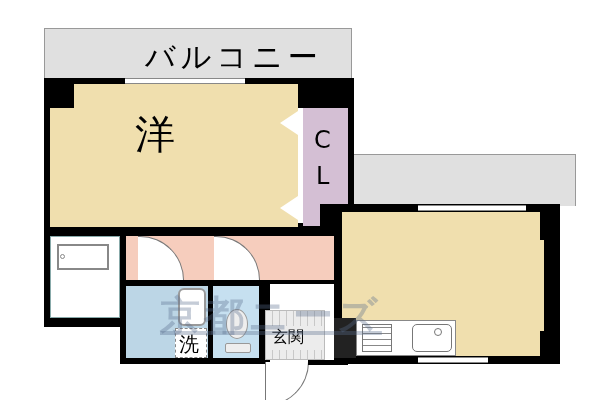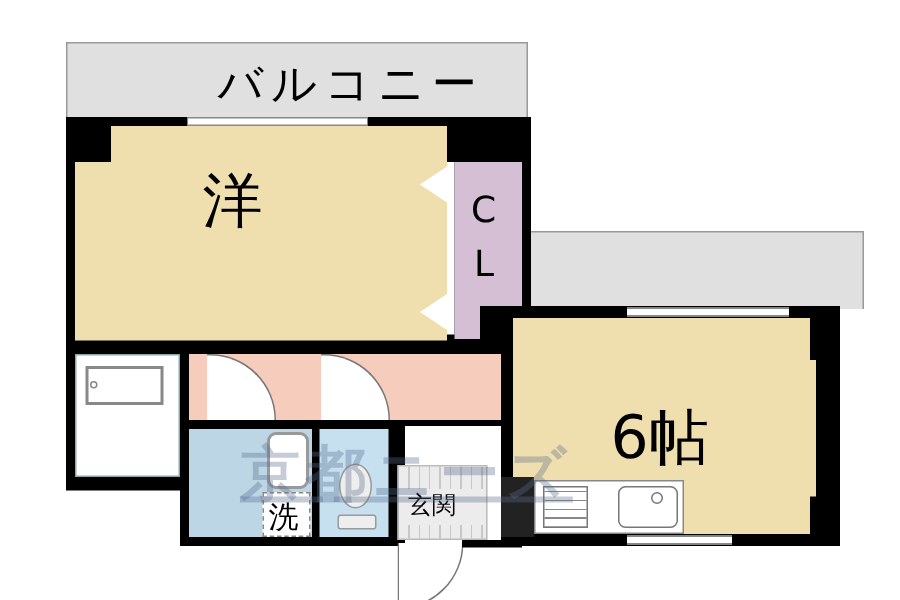--- a/index.html
+++ b/index.html
@@ -72,21 +72,20 @@
   <div class="abs label" style="left:272px;top:313px;font-size:16px;">玄関</div>
   <div class="abs door-arc" style="left:265px;top:346px;width:44px;height:44px;border-radius:0 0 44px 0;border-left:1px solid #777;border-top:none;"></div>
   <div class="abs wall" style="left:308px;top:344px;width:40px;height:5px;"></div>
 
   <div class="abs wall" style="left:334px;top:188px;width:226px;height:160px;"></div>
   <div class="abs dk" style="left:342px;top:196px;width:202px;height:144px;"></div>
   <div class="abs wall" style="left:540px;top:196px;width:20px;height:28px;"></div>
   <div class="abs wall" style="left:540px;top:315px;width:20px;height:30px;"></div>
   <div class="abs window" style="left:418px;top:189px;width:108px;height:6px;"></div>
   <div class="abs window" style="left:418px;top:341px;width:70px;height:6px;"></div>
-  <div class="abs label" style="left:407px;top:256px;font-size:40px;">6帖</div>
 
   <div class="abs wall" style="left:334px;top:302px;width:22px;height:40px;background:#222;"></div>
   <div class="abs" style="left:356px;top:304px;width:100px;height:36px;background:#fff;border:1px solid #888;"></div>
   <div class="abs" style="left:362px;top:308px;width:30px;height:28px;border:1px solid #777;background-image:repeating-linear-gradient(0deg,#fff 0 5px,#888 5px 6px);"></div>
   <div class="abs" style="left:412px;top:308px;width:40px;height:28px;border:1px solid #777;border-radius:5px;"></div>
   <div class="abs" style="left:434px;top:312px;width:8px;height:8px;border:1px solid #777;border-radius:50%;"></div>
 
   <div class="abs watermark" style="left:160px;top:272px;text-decoration:underline;">京都ニーズ</div>
 </div>
 

